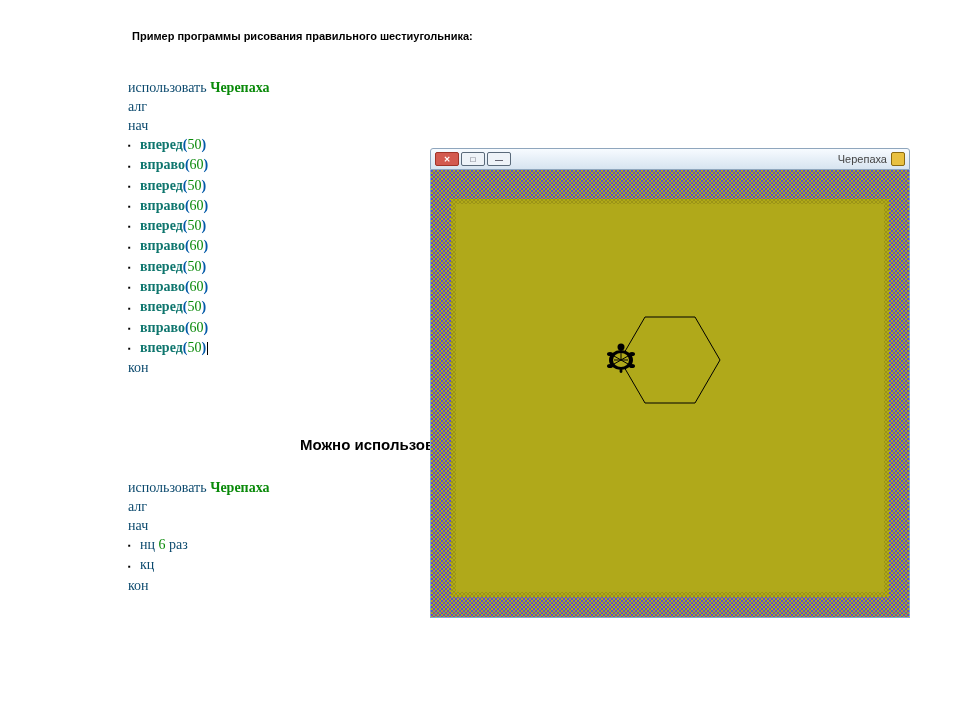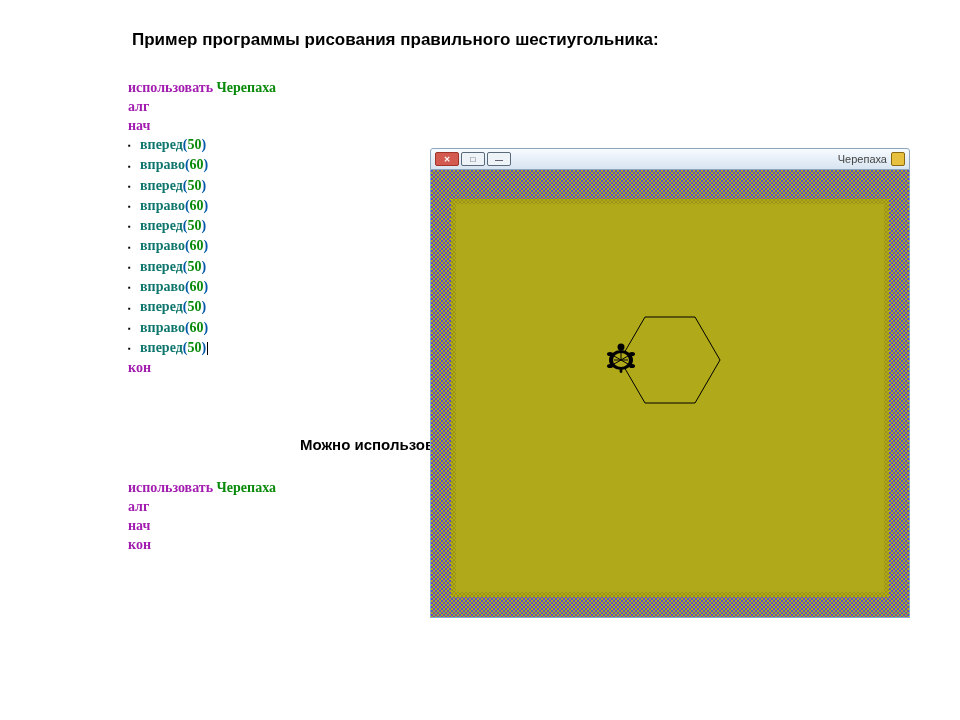--- a/index.html
+++ b/index.html
@@ -10,43 +10,43 @@
     background: #fff;
     font-family: Arial, Helvetica, sans-serif;
     overflow: hidden;
     position: relative;
   }
   .title {
     position: absolute;
     left: 132px;
     top: 30px;
     font-weight: bold;
-    font-size: 17px;
+    font-size: 11px;
     color: #000;
   }
   .code-block-1 {
     position: absolute;
     left: 128px;
     top: 78px;
     font-family: "Times New Roman", serif;
     font-size: 14px;
     line-height: 19px;
   }
   .code-block-2 {
     position: absolute;
     left: 128px;
     top: 478px;
     font-family: "Times New Roman", serif;
     font-size: 14px;
     line-height: 19px;
   }
-  .kw-black { color: #a21caf; font-weight: bold; }
+  .kw-black { color: #0c4a6e; font-weight: normal; }
   .kw-green { color: #0a8a0a; font-weight: bold; }
   .kw-blue  { color: #0f766e; font-weight: bold; }
-  .num      { color: #0a8a0a; font-weight: bold; }
+  .num      { color: #0a8a0a; font-weight: normal; }
   .paren    { color: #025aa8; font-weight: bold; }
   .bullet   { color: #000; font-weight: bold; font-size: 8px; display:inline-block; width: 12px; vertical-align: middle; }
   .bullet::before { content: "▪"; }
   .cursor   { display:inline-block; border-right:1px solid #000; height:13px; vertical-align:middle; margin-left:1px; }
   .subtitle {
     position: absolute;
     left: 300px;
     top: 436px;
     font-weight: bold;
     font-size: 15px;
@@ -140,20 +140,22 @@
 
 <div class="subtitle">Можно использовать к</div>
 
 <div class="code-block-2">
   <div>
     <span class="kw-black">использовать</span>
     <span class="kw-green">Черепаха</span>
   </div>
   <div><span class="kw-black">алг</span></div>
   <div><span class="kw-black">нач</span></div>
+  <div><span class="bullet"></span><span class="kw-black">нц</span> <span class="num">6</span> <span class="kw-black">раз</span></div>
+  <div><span class="bullet"></span><span class="kw-black">кц</span></div>
   <div><span class="kw-black">кон</span></div>
 </div>
 
 <div class="turtle-window">
   <div class="titlebar">
     <div class="wbtn close">✕</div>
     <div class="wbtn max">□</div>
     <div class="wbtn min">—</div>
     <div class="spacer"></div>
     <div class="wtitle">Черепаха</div>

